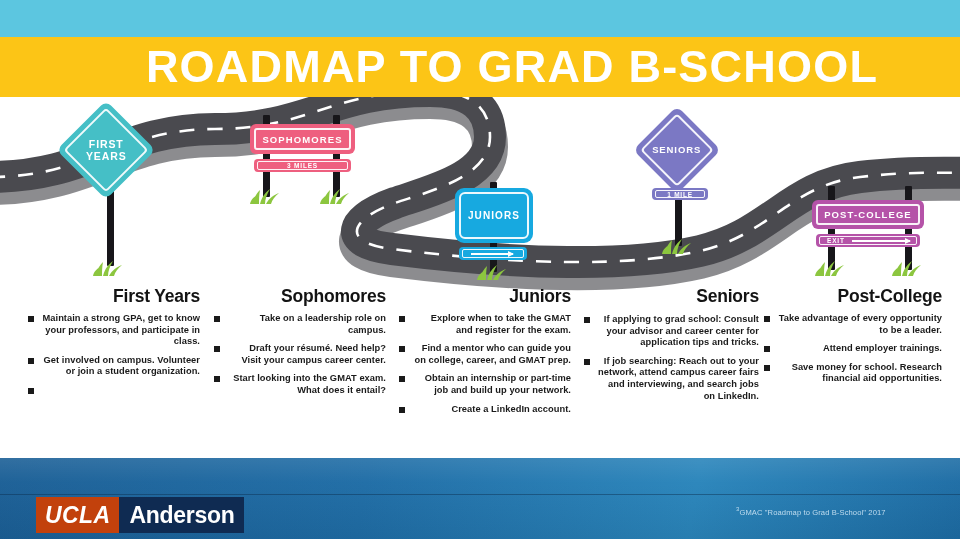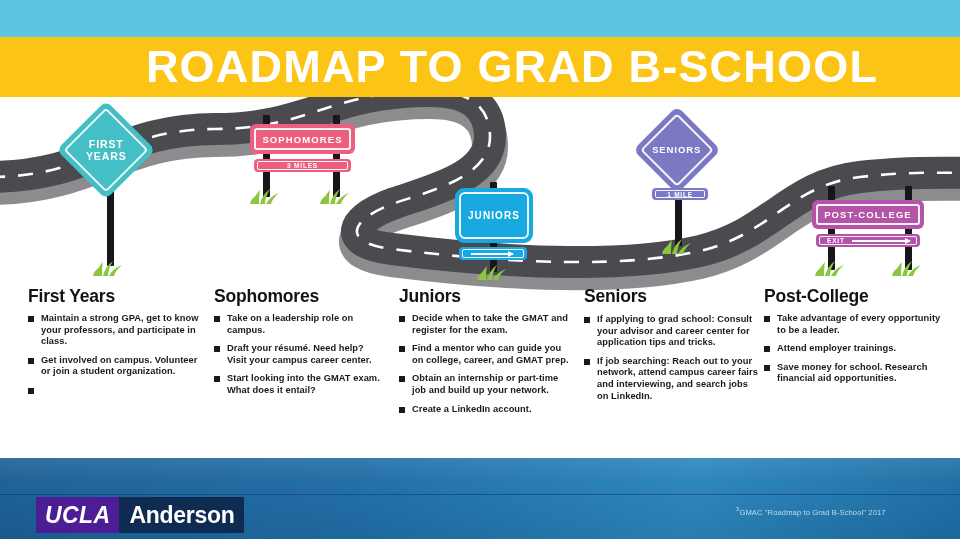--- a/index.html
+++ b/index.html
@@ -126,21 +126,21 @@
     content: "";
     position: absolute; right: -1px; top: -2.5px;
     border-left: 6px solid #ffffff;
     border-top: 3px solid transparent;
     border-bottom: 3px solid transparent;
   }
 
   
   .cols {
     position: absolute;
-    left: 0; top: 286px; width: 960px; height: 172px;
+    left: 0; top: 286px; width: 960px; height: 172px; text-align: right;
   }
   .col { position: absolute; top: 0; }
   .col h2 {
     font-family: "Liberation Sans", sans-serif;
     font-weight: bold;
     font-size: 17.5px;
     color: #131313;
     letter-spacing: -0.2px;
     margin-bottom: 6px;
     white-space: nowrap;
@@ -174,21 +174,21 @@
   }
   .footer .hairline {
     position: absolute; left: 0; top: 36px; width: 960px; height: 1px;
     background: rgba(10,45,75,0.45);
   }
   .logo {
     position: absolute; left: 36px; top: 497px;
     display: flex; height: 36px; z-index: 5;
   }
   .logo .ucla {
-    background: #4c1d95;
+    background: #c2410c;
     color: #ffffff;
     font-weight: bold;
     font-size: 23px;
     letter-spacing: 0.4px;
     font-style: italic;
     display: flex; align-items: center; justify-content: center;
     padding: 0 9px;
   }
   .logo .anderson {
     background: #0f2b52;
@@ -341,21 +341,21 @@
       <ul>
         <li><span class="bul"></span><span>Take on a leadership role on campus.</span></li>
         <li><span class="bul"></span><span>Draft your résumé. Need help? Visit your campus career center.</span></li>
         <li><span class="bul"></span><span>Start looking into the GMAT exam. What does it entail?</span></li>
       </ul>
     </div>
 
     <div class="col" style="left:399px; width:172px;">
       <h2>Juniors</h2>
       <ul>
-        <li><span class="bul"></span><span>Decide when to take the GMAT and register for the exam.</span></li>
+        <li><span class="bul"></span><span>Explore when to take the GMAT and register for the exam.</span></li>
         <li><span class="bul"></span><span>Find a mentor who can guide you on college, career, and GMAT prep.</span></li>
         <li><span class="bul"></span><span>Obtain an internship or part-time job and build up your network.</span></li>
         <li><span class="bul"></span><span>Create a LinkedIn account.</span></li>
       </ul>
     </div>
 
     <div class="col" style="left:584px; width:175px;">
       <h2>Seniors</h2>
       <ul>
         <li><span class="bul"></span></li>

